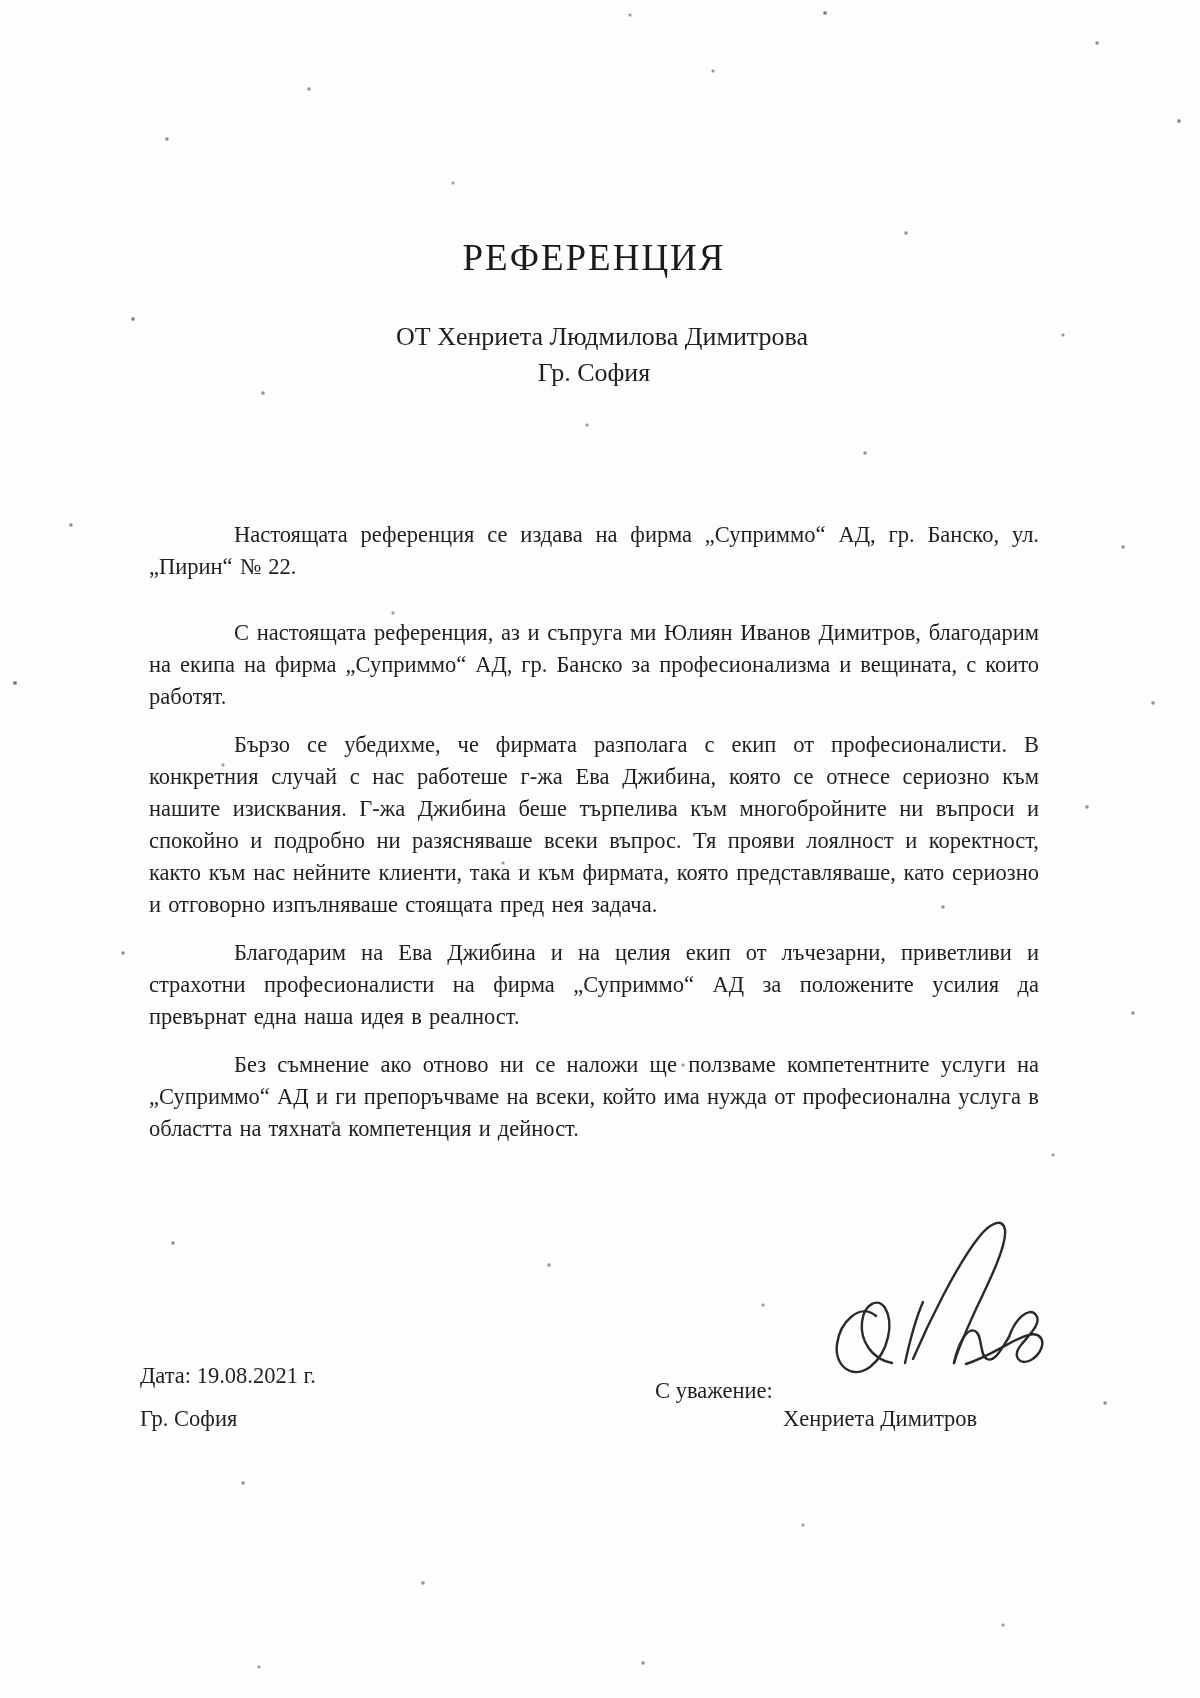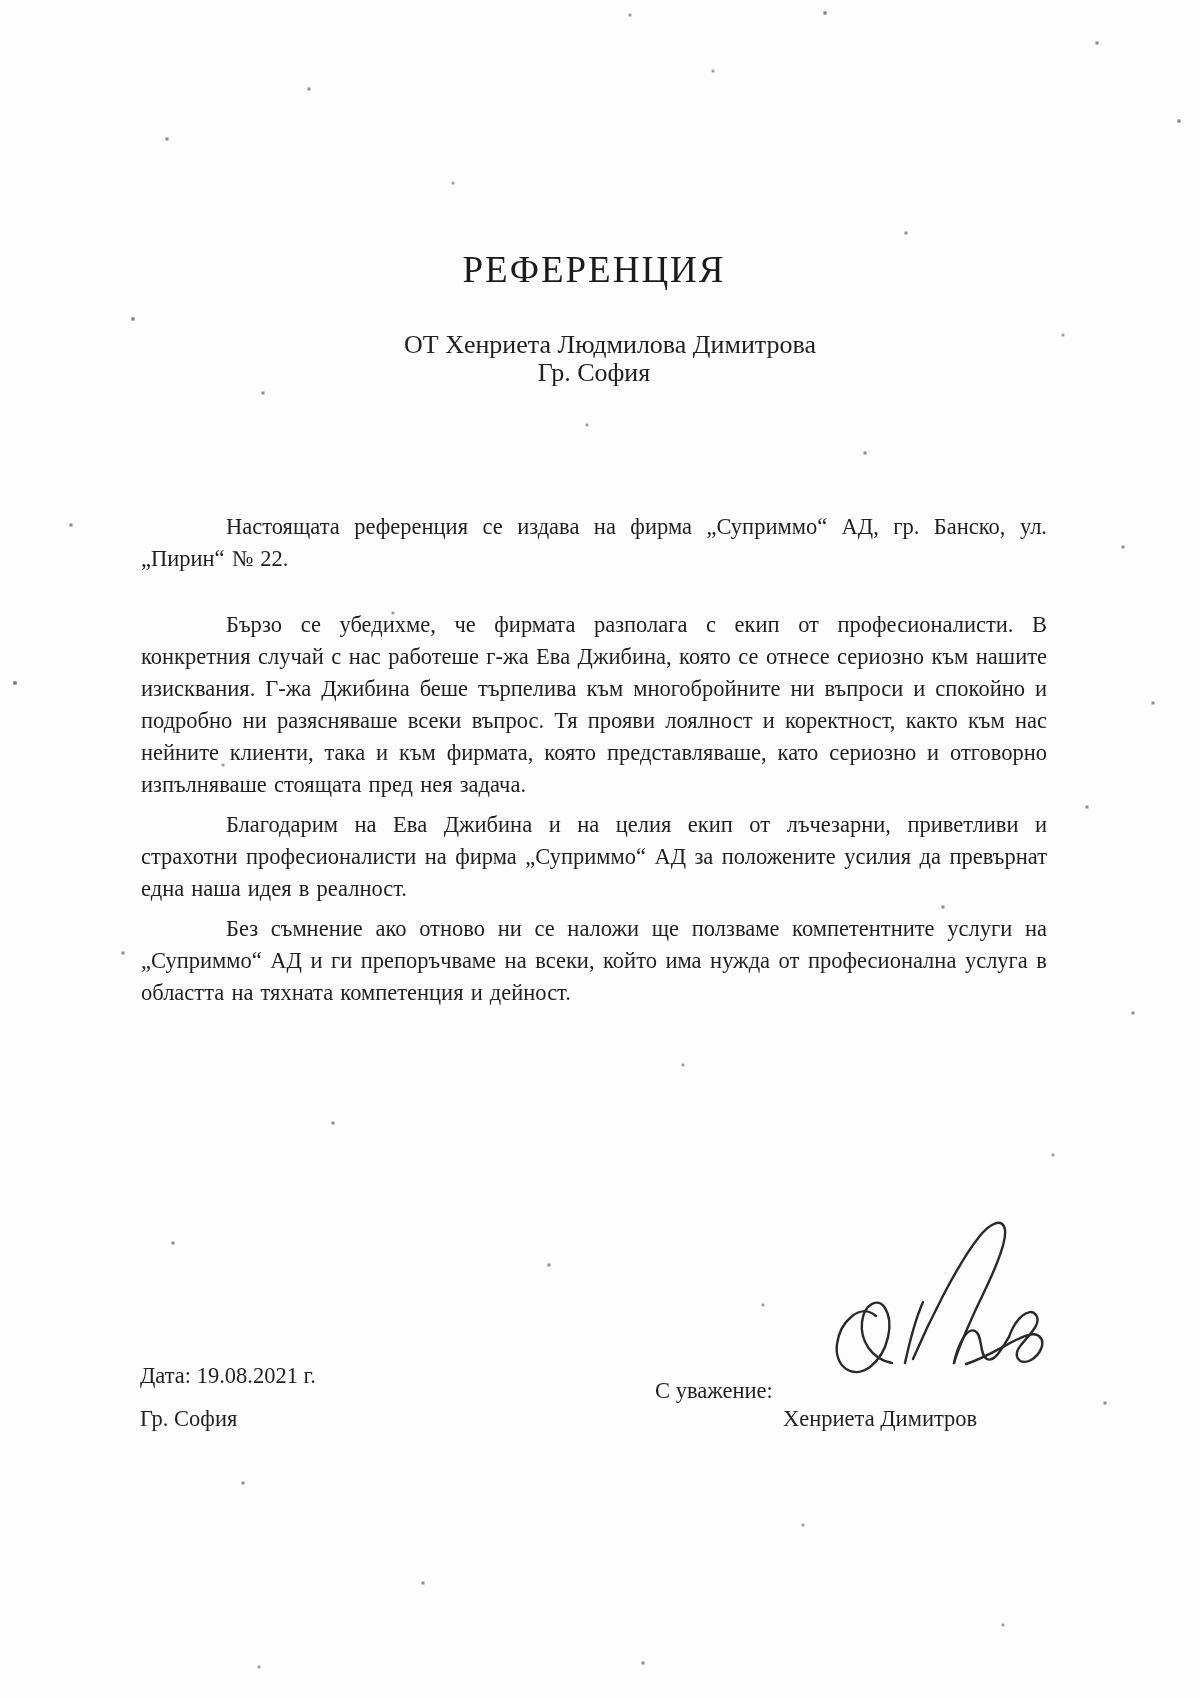--- a/index.html
+++ b/index.html
@@ -20,34 +20,34 @@
   .text-column {
     position: absolute;
     left: 133px;
     width: 922px;
     top: 0;
   }
   .doc-title {
     position: absolute;
     left: 0;
     width: 100%;
-    top: 248px;
+    top: 236px;
     margin: 0;
     text-align: center;
     font-size: 37px;
     font-weight: normal;
     letter-spacing: 2px;
     color: #1b1b1b;
   }
   .doc-subtitle {
     position: absolute;
     left: 0;
     width: 100%;
     top: 314px;
-    margin: 16px;
+    margin: 8px;
     text-align: center;
     font-size: 26px;
     font-weight: normal;
   }
   .doc-city {
     position: absolute;
     left: 0;
     width: 100%;
     top: 358px;
     margin: 0;
@@ -59,21 +59,21 @@
     position: absolute;
     left: 0;
     top: 503px;
     width: 922px;
     font-size: 22.5px;
     line-height: 32px;
     text-align: justify;
     word-spacing: 1.5px;
   }
   .doc-body p {
-    margin: 8px;
+    margin: 16px;
     text-indent: 85px;
   }
   .doc-body p.gap-after {
     margin-bottom: 34px;
   }
   .footer-item {
     position: absolute;
     font-size: 22.5px;
     line-height: 26px;
     white-space: nowrap;
@@ -127,20 +127,21 @@
   <div class="text-column">
 
     <h1 class="doc-title">РЕФЕРЕНЦИЯ</h1>
 
     <div class="doc-subtitle">ОТ Хенриета Людмилова Димитрова</div>
 
     <div class="doc-city">Гр. София</div>
 
     <div class="doc-body">
       <p class="gap-after">Настоящата референция се издава на фирма „Суприммо“ АД, гр. Банско, ул. „Пирин“ № 22.</p>
+      <p>С настоящата референция, аз и съпруга ми Юлиян Иванов Димитров, благодарим на екипа на фирма „Суприммо“ АД, гр. Банско за професионализма и вещината, с които работят.</p>
       <p>Бързо се убедихме, че фирмата разполага с екип от професионалисти. В конкретния случай с нас работеше г-жа Ева Джибина, която се отнесе сериозно към нашите изисквания. Г-жа Джибина беше търпелива към многобройните ни въпроси и спокойно и подробно ни разясняваше всеки въпрос. Тя прояви лоялност и коректност, както към нас нейните клиенти, така и към фирмата, която представляваше, като сериозно и отговорно изпълняваше стоящата пред нея задача.</p>
       <p>Благодарим на Ева Джибина и на целия екип от лъчезарни, приветливи и страхотни професионалисти на фирма „Суприммо“ АД за положените усилия да превърнат една наша идея в реалност.</p>
       <p>Без съмнение ако отново ни се наложи ще ползваме компетентните услуги на „Суприммо“ АД и ги препоръчваме на всеки, който има нужда от професионална услуга в областта на тяхната компетенция и дейност.</p>
     </div>
 
   </div>
 
   <div class="footer-item date-line">Дата: 19.08.2021 г.</div>
 
   <div class="footer-item city-bottom">Гр. София</div>

